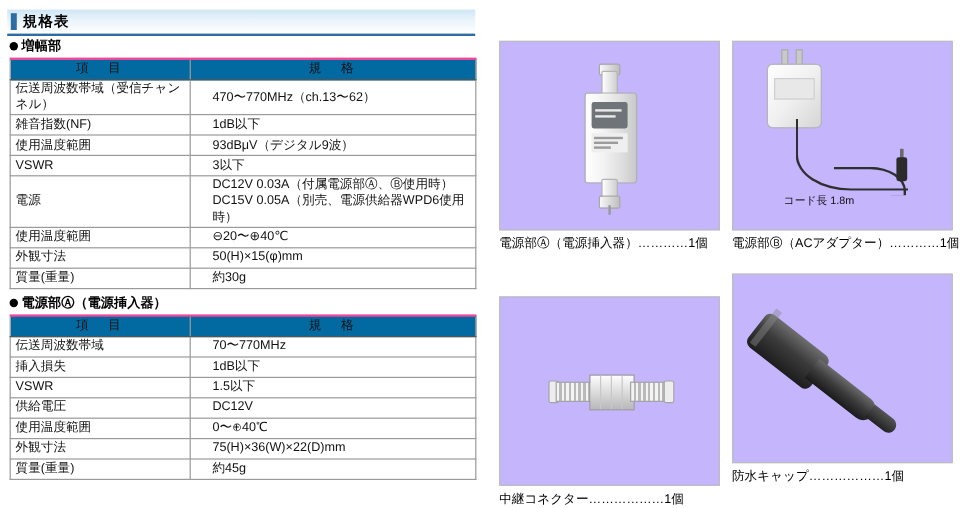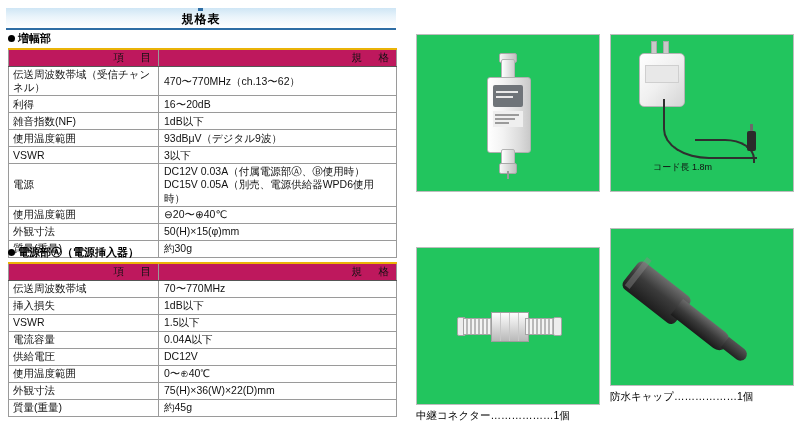--- a/index.html
+++ b/index.html
@@ -35,21 +35,21 @@
     background: #2e6da4;
     margin-left: 3px;
     margin-right: 5px;
   }
   .sec-head .txt {
     font-weight: bold;
     font-size: 12px;
     color: #000;
     letter-spacing: 1px;
   }
-  #spec-head { left: 6px; top: 8px; width: 390px; flex-direction: column; }
+  #spec-head { left: 6px; top: 8px; width: 390px; }
   #acc-head  { left: 416px; top: 8px; width: 378px; }
 
   
   .subhead {
     position: absolute;
     font-size: 11px;
     font-weight: bold;
     color: #000;
   }
   .subhead .dot {
@@ -78,28 +78,28 @@
   table.spec th, table.spec td {
     border: 1px solid #9a9a9a;
     padding: 1px 4px;
     height: 14px;
     vertical-align: middle;
     font-weight: normal;
     text-align: left;
     line-height: 1.25;
   }
   table.spec tr.hdr th {
-    text-align: right;
+    text-align: center;
     letter-spacing: 3px;
-    border-top: 2px solid #eab308;
+    border-top: 2px solid #ec4899;
     border-bottom: 1px solid #555;
-    background: #be185d;
+    background: #0369a1;
   }
   table.spec td.lbl { padding-left: 4px; }
-  table.spec td.val { padding-left: 5px; margin-left: 43px; }
+  table.spec td.val { padding-left: 18px; margin-left: 43px; }
   .two-line { line-height: 1.35; }
 
   
   .acc-grid {
     position: absolute;
     left: 416px;
     top: 34px;
     width: 378px;
     height: 380px;
   }
@@ -109,21 +109,21 @@
     height: 182px;
   }
   .acc-cell.p0 { left: 0;   top: 0; }
   .acc-cell.p1 { left: 194px; top: 0; }
   .acc-cell.p2 { left: 0;   top: 181px; margin-top: 32px; }
   .acc-cell.p3 { left: 194px; top: 194px; }
   .acc-box {
     width: 184px;
     height: 158px;
     border: 1px solid #bdbdbd;
-    background: #22c55e;
+    background: #c4b5fd;
     box-sizing: border-box;
     position: relative;
     overflow: hidden;
   }
   .acc-cap {
     margin-top: 4px;
     font-size: 10.5px;
     color: #000;
     white-space: nowrap;
   }
@@ -299,24 +299,20 @@
     <tbody>
       <tr class="hdr">
         <th>項　目</th>
         <th>規　格</th>
       </tr>
       <tr>
         <td class="lbl">伝送周波数帯域（受信チャンネル）</td>
         <td class="val">470〜770MHz（ch.13〜62）</td>
       </tr>
       <tr>
-        <td class="lbl">利得</td>
-        <td class="val">16〜20dB</td>
-      </tr>
-      <tr>
         <td class="lbl">雑音指数(NF)</td>
         <td class="val">1dB以下</td>
       </tr>
       <tr>
         <td class="lbl">使用温度範囲</td>
         <td class="val">93dBμV（デジタル9波）</td>
       </tr>
       <tr>
         <td class="lbl">VSWR</td>
         <td class="val">3以下</td>
@@ -359,24 +355,20 @@
         <td class="lbl">伝送周波数帯域</td>
         <td class="val">70〜770MHz</td>
       </tr>
       <tr>
         <td class="lbl">挿入損失</td>
         <td class="val">1dB以下</td>
       </tr>
       <tr>
         <td class="lbl">VSWR</td>
         <td class="val">1.5以下</td>
-      </tr>
-      <tr>
-        <td class="lbl">電流容量</td>
-        <td class="val">0.04A以下</td>
       </tr>
       <tr>
         <td class="lbl">供給電圧</td>
         <td class="val">DC12V</td>
       </tr>
       <tr>
         <td class="lbl">使用温度範囲</td>
         <td class="val">0〜⊕40℃</td>
       </tr>
       <tr>
@@ -406,36 +398,42 @@
           <div class="pi-txt">
             <i style="top:3px;width:24px"></i>
               <i style="top:7px;width:20px"></i>
               <i style="top:11px;width:14px"></i>
           </div>
           <div class="pi-stub-bot"></div>
           <div class="pi-nut-bot"></div>
           <div class="pi-pin"></div>
         </div>
       </div>
+      <div class="acc-cap">
+        <span>電源部Ⓐ（電源挿入器）</span><span class="dots">…………</span><span>1個</span>
+      </div>
     </div>
 
     <div class="acc-cell p1">
       <div class="acc-box">
         <div>
           <div class="ad-prong a"></div>
           <div class="ad-prong b"></div>
           <div class="ad-body"></div>
           <div class="ad-face"></div>
           <div class="ad-cord"></div>
           <div class="ad-cord2"></div>
           <div class="ad-plug-tip"></div>
           <div class="ad-plug"></div>
         </div>
         <div class="ad-cordlabel">コード長 1.8m</div>
       </div>
+      <div class="acc-cap">
+        <span>電源部Ⓑ（ACアダプター）</span><span class="dots">…………</span><span>1個</span>
+      </div>
     </div>
 
     <div class="acc-cell p2">
       <div class="acc-box">
         <div class="jc">
           <div class="jc-cap-l"></div>
           <div class="jc-thread-l"></div>
           <div class="jc-hex">
             <i style="left:8px"></i>
               <i style="left:17px"></i>

